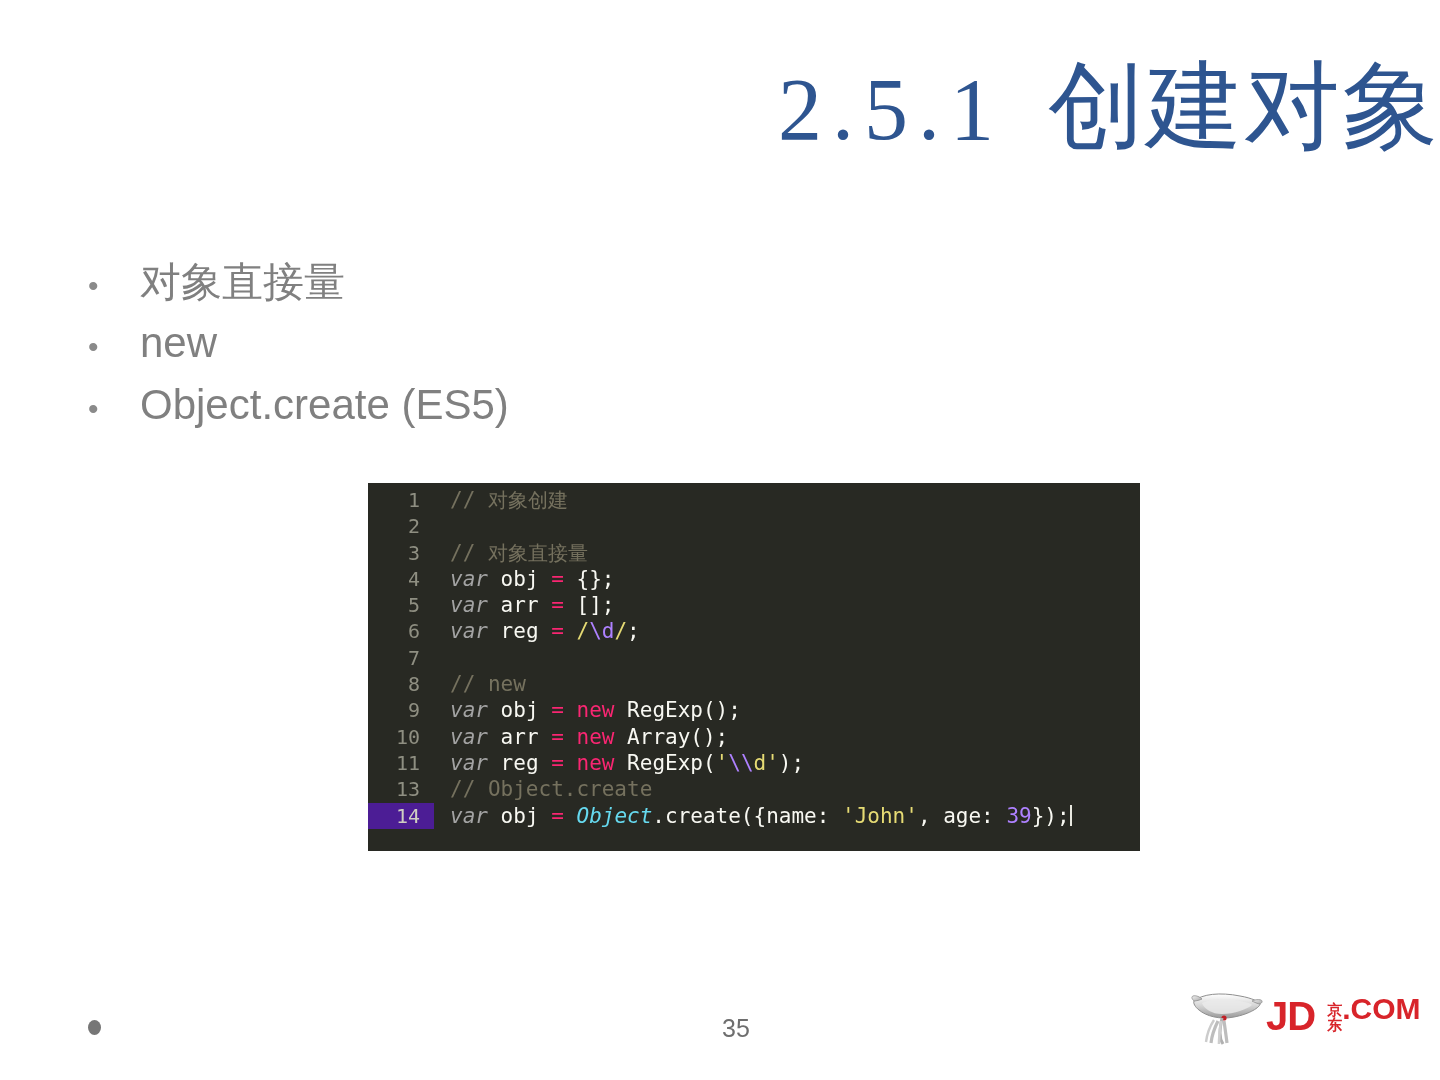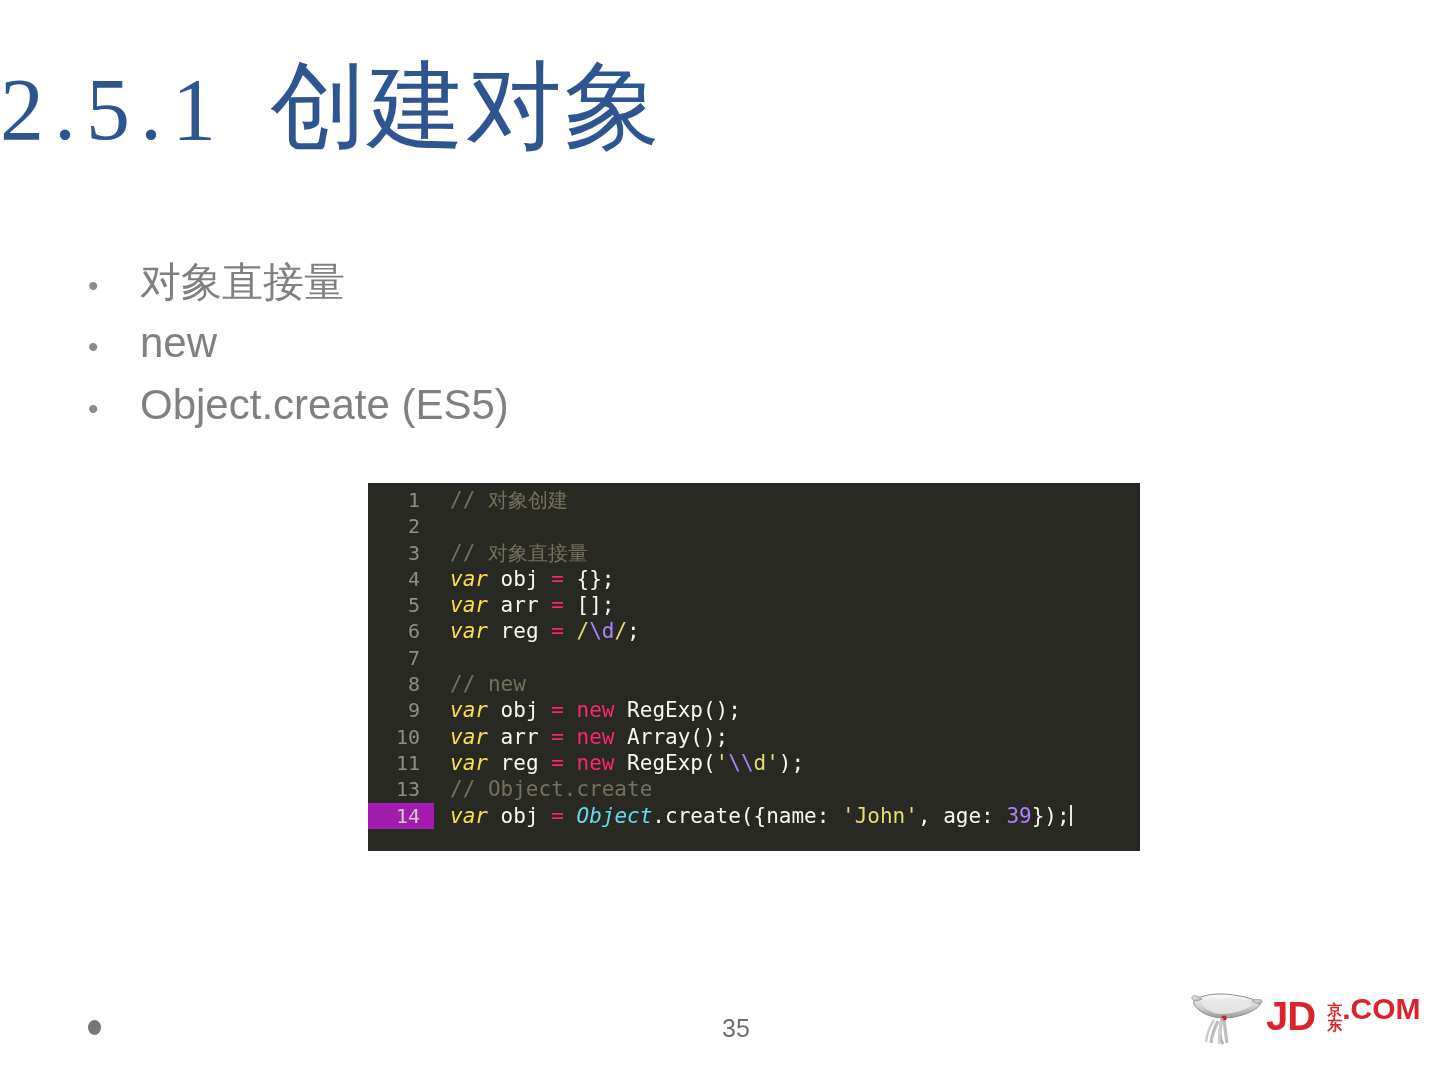--- a/index.html
+++ b/index.html
@@ -14,21 +14,21 @@
     overflow: hidden;
     position: relative;
   }
 
   
   #slide-title {
     position: absolute;
     left: 0;
     top: 58px;
     width: 1440px;
-    text-align: left;
+    text-align: right;
     color: #2E5590;
     white-space: nowrap;
     line-height: 1.0;
   }
   #slide-title .title-num {
     font-family: "Liberation Serif", "DejaVu Serif", serif;
     font-size: 88px;
     letter-spacing: 10px;
   }
   #slide-title .title-gap {
@@ -102,29 +102,29 @@
     flex: 0 0 66px;
     width: 66px;
     text-align: right;
     padding-right: 14px;
     box-sizing: border-box;
     color: #8f8f82;
     font-size: 20px;
     user-select: none;
   }
   .code-line.active .ln {
-    background: #a21caf;
+    background: #4c1d95;
     color: #cfcfc2;
   }
   .code-text {
     padding-left: 16px;
     color: #f8f8f2;
   }
   .tok-cmt { color: #75715e; }
-  .tok-kw  { color: #fde047; font-style: italic; }
+  .tok-kw  { color: #a3a3a3; font-style: italic; }
   .tok-op  { color: #f92672; }
   .tok-pl  { color: #f8f8f2; }
   .tok-str { color: #e6db74; }
   .tok-num { color: #ae81ff; }
   .tok-esc { color: #ae81ff; }
   .tok-re  { color: #e6db74; }
   .tok-cls { color: #66d9ef; font-style: italic; }
   .cmt-cn  { font-family: "DejaVu Sans", sans-serif; font-size: 20px; }
   .caret {
     display: inline-block;

